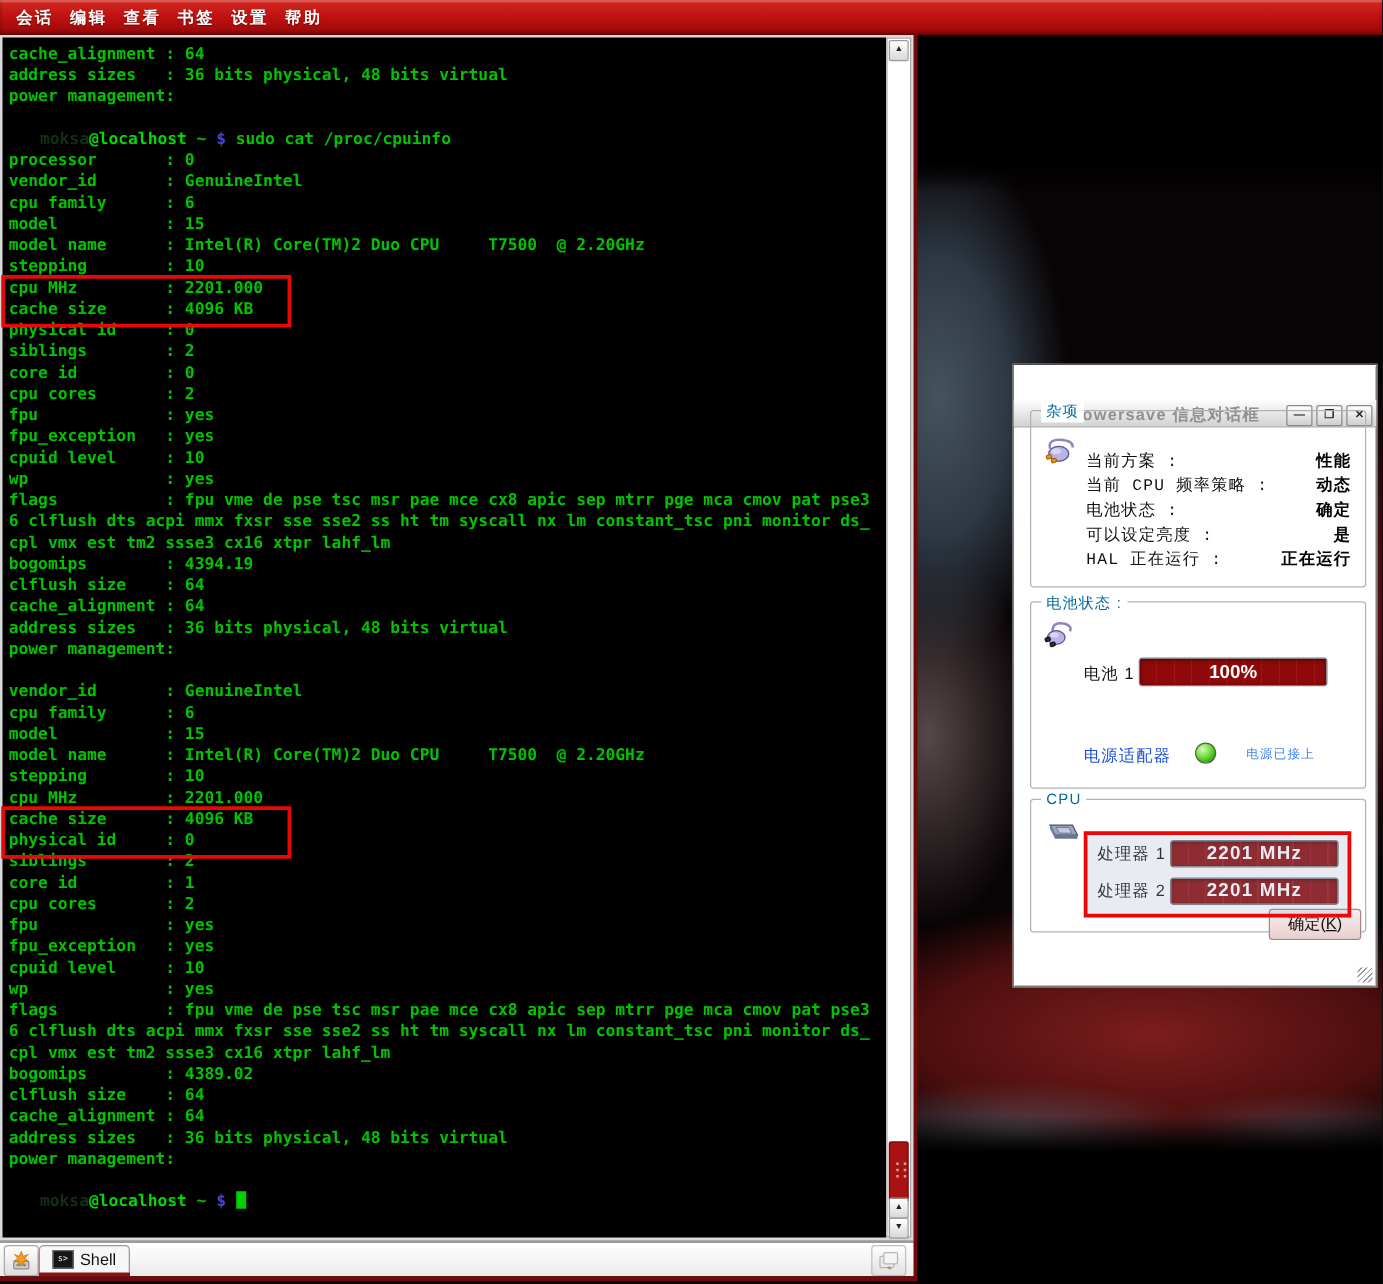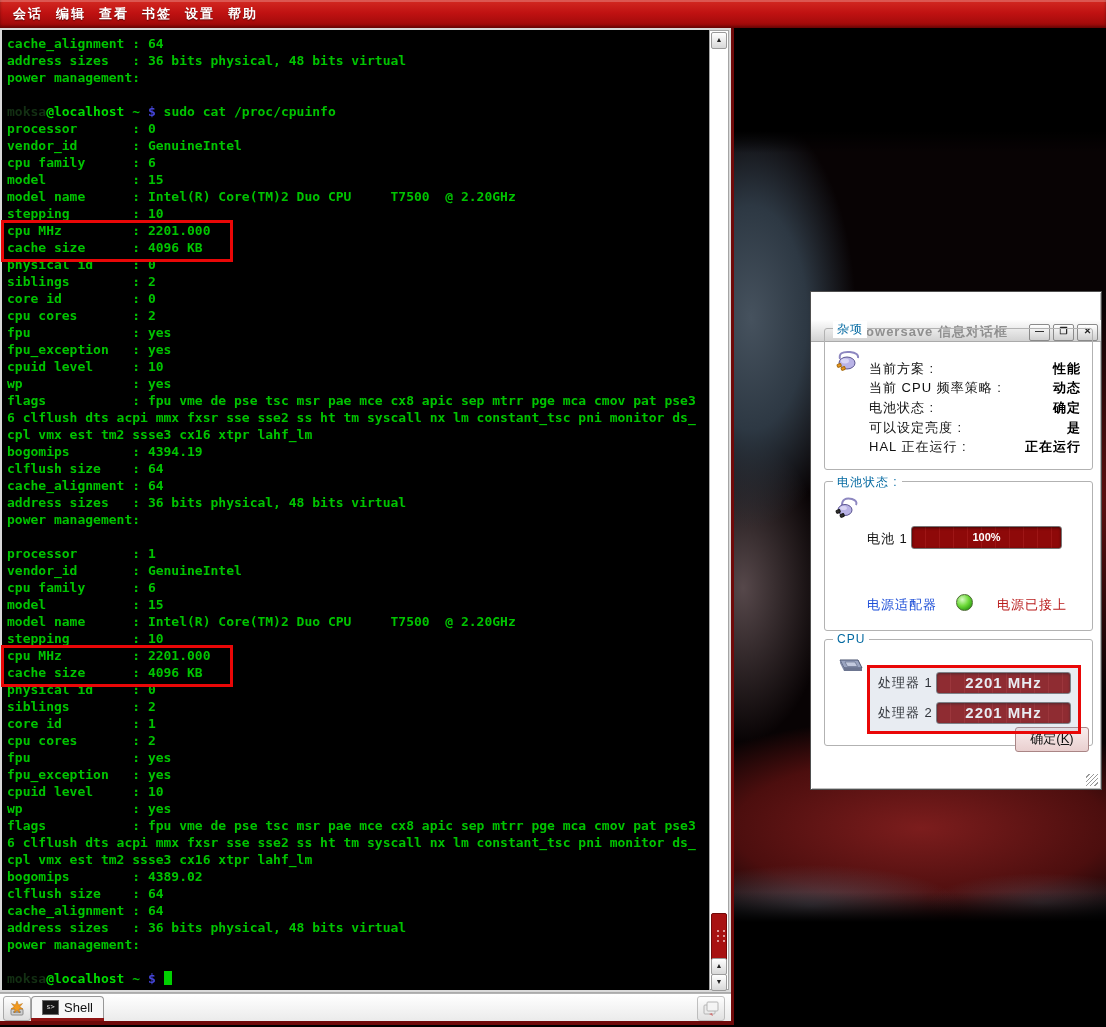--- a/index.html
+++ b/index.html
@@ -27,21 +27,21 @@
     text-shadow:0 1px 1px rgba(0,0,0,.45);cursor:default;}
   
   .konsole{position:absolute;left:0;top:0;width:640px;height:1025px;z-index:3;}
   .kframe{position:absolute;left:0;top:28px;width:731px;height:965px;background:#d9d9d9;
     box-sizing:border-box;padding:2px;display:flex;border-bottom:1px solid #aaa;}
   .screen{flex:1;background:#000;padding:5px 0 0 5px;overflow:hidden;position:relative;
     font-family:"DejaVu Sans Mono","Liberation Mono",monospace;font-size:13px;line-height:17px;
     font-weight:bold;color:#00c400;}
   .tline{height:17px;white-space:pre;}
   .pline{height:17px;white-space:pre;}
-  .pu{color:#133013;}
+  .pu{color:#133013;margin-left:25px;}
   .ph{color:#00dc00;}
   .pt{color:#00c400;}
   .pd{color:#4646dc;}
   .pc{color:#00c400;}
   .cursor{display:inline-block;width:8px;height:14px;background:#00d000;vertical-align:-2px;}
   
   .sb{width:20px;position:relative;background:#fff;border:1px solid #a5a5a5;box-sizing:border-box;}
   .sb-btn{position:absolute;left:1px;right:1px;height:15px;background:linear-gradient(#fff,#d8d8d8);
     border:1px solid #9a9a9a;border-radius:2px;font-size:7px;line-height:13px;text-align:center;
     color:#222;cursor:pointer;}
@@ -81,34 +81,34 @@
   .tbtns{display:flex;gap:3px;margin-right:3px;}
   .tb{width:19px;height:15px;border:1px solid #8a8a8a;border-radius:2px;
     background:linear-gradient(#fff,#cfcfcf);font-size:9px;line-height:13px;text-align:center;
     font-weight:bold;color:#222;cursor:pointer;}
   .grp{position:absolute;border:1px solid #b2b2b2;border-radius:3px;}
   .legend{position:absolute;top:-8px;left:8px;background:#fff;padding:0 4px;font-size:12px;
     color:#0369a1;letter-spacing:1px;}
   .g1{left:13px;top:36px;width:267px;height:140px;}
   .g2{left:13px;top:189px;width:267px;height:148px;}
   .g3{left:13px;top:347px;width:267px;height:105px;}
-  .mrows{position:absolute;left:44px;top:30px;right:11px;}
+  .mrows{position:absolute;left:44px;top:30px;right:11px;font-family:Liberation Mono, monospace;}
   .mrow{height:19.6px;display:flex;justify-content:space-between;align-items:center;}
   .mlabel{font-size:13px;color:#111;letter-spacing:1px;}
   .mvalue{font-size:13px;color:#000;font-weight:bold;letter-spacing:1px;}
   .icon{position:absolute;}
   .redbar{background:repeating-linear-gradient(90deg,#8e0909 0 13px,#9e1616 13px 14px);
     border:1px solid #777;border-radius:3px;box-shadow:inset 0 1px 3px rgba(0,0,0,.55);
     color:#fff;font-weight:bold;text-align:center;box-sizing:border-box;}
   .bat-label{position:absolute;left:42px;top:48px;font-size:13px;color:#111;letter-spacing:1px;}
-  .bat-bar{position:absolute;left:86px;top:44px;width:151px;height:23px;font-size:11px;line-height:21px;}
+  .bat-bar{position:absolute;left:86px;top:44px;width:151px;height:23px;font-size:15px;line-height:21px;}
   .ad-label{position:absolute;left:42px;top:114px;font-size:13px;color:#1d4ed8;letter-spacing:1px;}
   .led{position:absolute;left:131px;top:112px;width:15px;height:15px;border-radius:50%;
     border:1px solid #4c6b34;background:radial-gradient(circle at 35% 30%,#d7fbc4 0%,#6fdb3a 45%,#2f9e14 80%);}
-  .ad-status{position:absolute;left:172px;top:114px;font-size:13px;color:#b91c1c;letter-spacing:1px;}
+  .ad-status{position:absolute;left:172px;top:114px;font-size:10px;color:#3b82f6;letter-spacing:1px;}
   .cpu-rows{position:absolute;left:53px;top:28px;right:12px;}
   .cpu-row{height:30px;display:flex;align-items:center;}
   .cpu-label{width:58px;font-size:13px;color:#111;letter-spacing:1px;}
   .cpu-bar{width:135px;height:22px;font-size:15px;line-height:20px;letter-spacing:1px;}
   .okbtn{position:absolute;left:204px;top:435px;width:72px;height:23px;border:1px solid #a98585;
     border-radius:3px;background:linear-gradient(#f9eded,#e9cfcf);font-size:13px;color:#111;
     text-align:center;line-height:21px;cursor:pointer;}
   .grip{position:absolute;right:3px;bottom:3px;width:12px;height:12px;
     background:repeating-linear-gradient(135deg,rgba(0,0,0,0) 0 2px,#9a9a9a 2px 3px);cursor:nwse-resize;}
   .plug-svg,.chip-svg{display:block;}
@@ -162,21 +162,20 @@
             <div class="tline">wp              : yes</div>
             <div class="tline">flags           : fpu vme de pse tsc msr pae mce cx8 apic sep mtrr pge mca cmov pat pse3</div>
             <div class="tline">6 clflush dts acpi mmx fxsr sse sse2 ss ht tm syscall nx lm constant_tsc pni monitor ds_</div>
             <div class="tline">cpl vmx est tm2 ssse3 cx16 xtpr lahf_lm</div>
             <div class="tline">bogomips        : 4394.19</div>
             <div class="tline">clflush size    : 64</div>
             <div class="tline">cache_alignment : 64</div>
             <div class="tline">address sizes   : 36 bits physical, 48 bits virtual</div>
             <div class="tline">power management:</div>
             <div class="tline"></div>
-            <div class="tline">processor       : 1</div>
             <div class="tline">vendor_id       : GenuineIntel</div>
             <div class="tline">cpu family      : 6</div>
             <div class="tline">model           : 15</div>
             <div class="tline">model name      : Intel(R) Core(TM)2 Duo CPU     T7500  @ 2.20GHz</div>
             <div class="tline">stepping        : 10</div>
             <div class="tline">cpu MHz         : 2201.000</div>
             <div class="tline">cache size      : 4096 KB</div>
             <div class="tline">physical id     : 0</div>
             <div class="tline">siblings        : 2</div>
             <div class="tline">core id         : 1</div>

